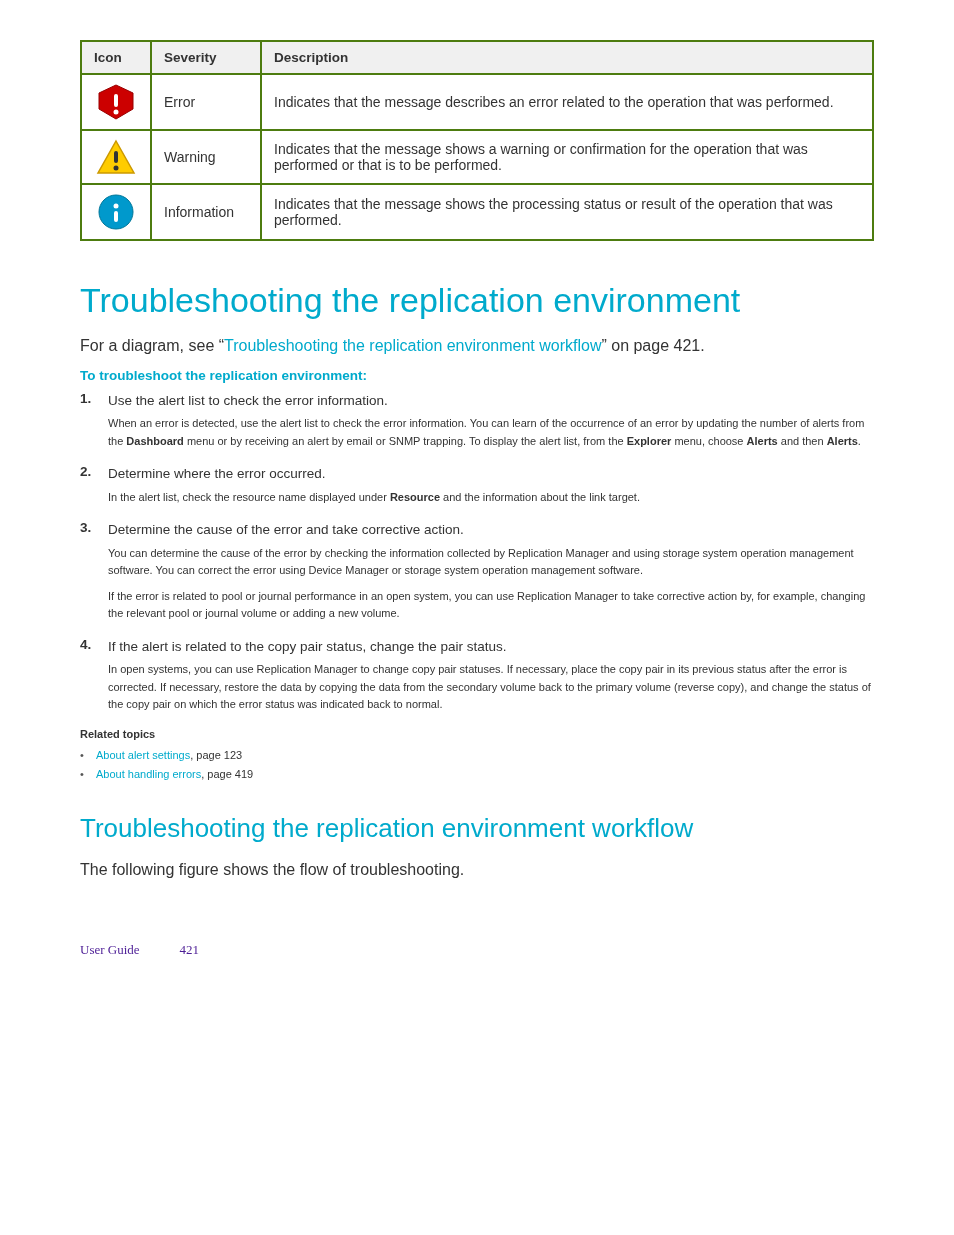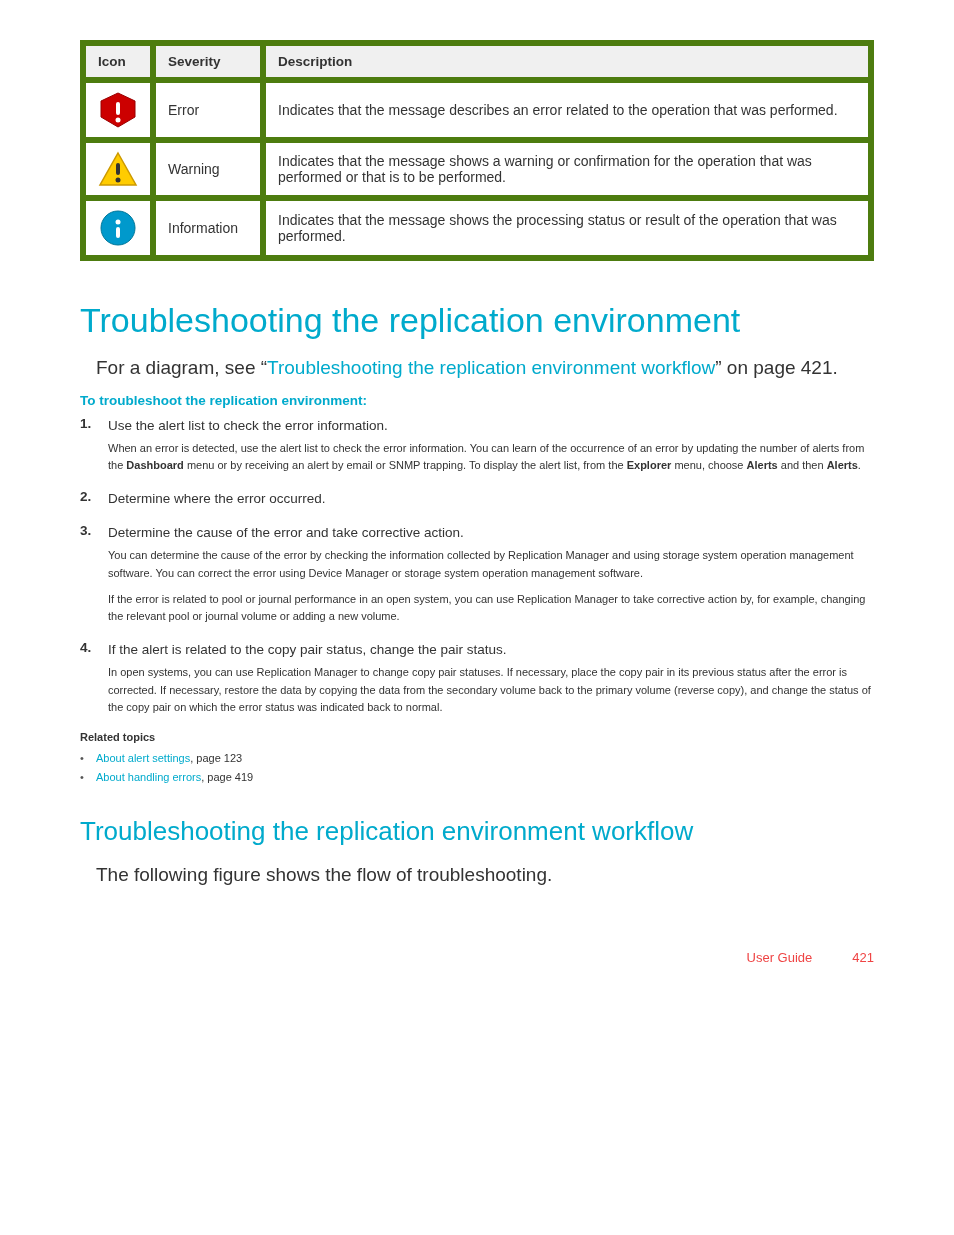--- a/index.html
+++ b/index.html
@@ -15,21 +15,21 @@
     }
 
     
     .icon-table {
       width: 100%;
       border-collapse: collapse;
       margin-bottom: 40px;
     }
     .icon-table th,
     .icon-table td {
-      border: 6px solid #4d7c0f;
+      border: 2px solid #4d7c0f;
       padding: 8px 12px;
       vertical-align: middle;
     }
     .icon-table th {
       background: #f0f0f0;
       font-weight: bold;
       font-size: 13.5px;
       text-align: left;
     }
     .icon-table td:first-child {
@@ -52,23 +52,22 @@
       font-size: 26px;
       color: #00aacc;
       font-weight: normal;
       margin-bottom: 14px;
       margin-top: 10px;
     }
 
     
     .intro-text {
       margin-bottom: 10px;
-      font-size: 19px;
+      font-size: 16px;
       line-height: 1.5;
-      margin-left: 16px;
     }
     .step-label {
       color: #00aacc;
       font-weight: bold;
       font-size: 13.5px;
       margin-bottom: 8px;
     }
 
     
     .steps-list {
@@ -132,26 +131,27 @@
     .related-list li::before {
       content: "•";
       color: #555;
       position: absolute;
       left: 0;
     }
 
     
     .page-footer {
       display: flex;
-      justify-content: flex-end;
+      justify-content: flex-start;
       align-items: center;
       margin-top: 60px;
       font-size: 13px;
-      color: #ef4444;
+      color: #4c1d95;
       gap: 40px;
+      font-family: Liberation Serif, serif;
     }
 
     
     svg { display: block; margin: auto; }
   </style>
 </head>
 <body>
 
 <table class="icon-table">
   <thead>
@@ -224,20 +224,23 @@
     <div class="step-detail">
       <p>When an error is detected, use the alert list to check the error information. You can learn of the occurrence of an error by updating the number of alerts from the <strong>Dashboard</strong> menu or by receiving an alert by email or SNMP trapping. To display the alert list, from the <strong>Explorer</strong> menu, choose <strong>Alerts</strong> and then <strong>Alerts</strong>.</p>
     </div>
   </li>
 
   <li>
     <div class="step-row">
       <span class="step-number">2.</span>
       <span class="step-main-text">Determine where the error occurred.</span>
     </div>
+    <div class="step-detail">
+      <p>In the alert list, check the resource name displayed under <strong>Resource</strong> and the information about the link target.</p>
+    </div>
   </li>
 
   <li>
     <div class="step-row">
       <span class="step-number">3.</span>
       <span class="step-main-text">Determine the cause of the error and take corrective action.</span>
     </div>
     <div class="step-detail">
       <p>You can determine the cause of the error by checking the information collected by Replication Manager and using storage system operation management software. You can correct the error using Device Manager or storage system operation management software.</p>
       <p>If the error is related to pool or journal performance in an open system, you can use Replication Manager to take corrective action by, for example, changing the relevant pool or journal volume or adding a new volume.</p>

